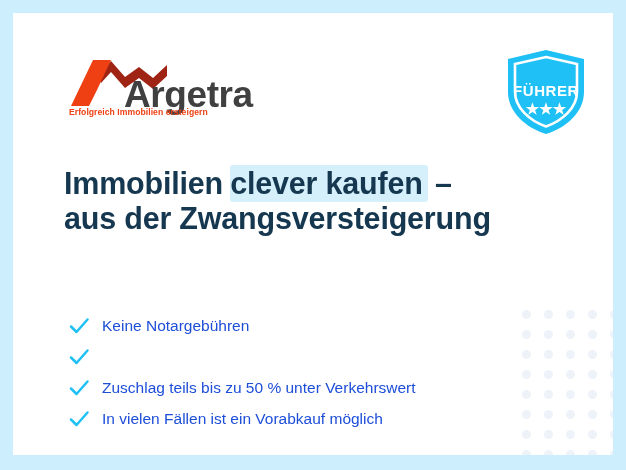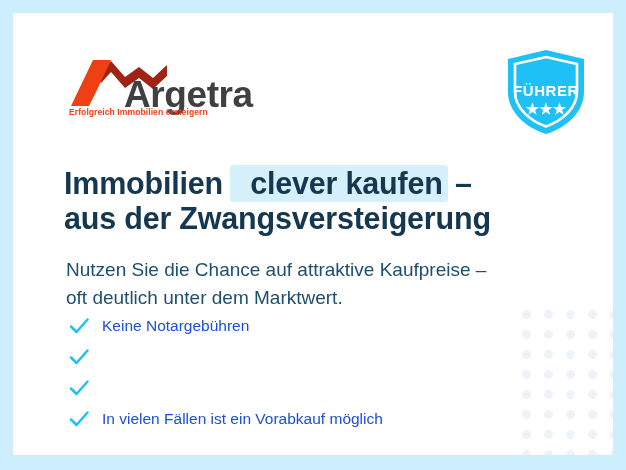--- a/index.html
+++ b/index.html
@@ -118,21 +118,21 @@
     width: 470px;
     font-size: 30.5px;
     line-height: 35px;
     font-weight: bold;
     color: #15374f;
     letter-spacing: -0.2px;
   }
   #headline .hl {
     background: #d6f0fb;
     border-radius: 3px;
-    padding: 1px 5px 2px 20px;
+    padding: 1px 5px 2px 0;
     margin: 8px -1px;
     box-decoration-break: clone;
     -webkit-box-decoration-break: clone;
   }
 
   
   #subtitle {
     position: absolute;
     left: 53px;
     top: 224px;
@@ -233,38 +233,38 @@
       <svg width="88" height="88" viewBox="0 0 88 88" aria-hidden="true">
         <path d="M44 2 L82 11 L82 44 C82 64 64 80 44 86 C24 80 6 64 6 44 L6 11 Z" fill="#1fc0f5"></path>
         <path d="M44 9 L75 16 L75 44 C75 60 60 73 44 78.5 C28 73 13 60 13 44 L13 16 Z" fill="none" stroke="#ffffff" stroke-width="2.6"></path>
       </svg>
       <div class="badge-text" id="badge-line2">FÜHRER</div>
       <div class="badge-text" id="badge-stars">★★★</div>
     </div>
 
     <h1 id="headline"><span>Immobilien </span><span class="hl">clever kaufen</span><span> –</span><br><span>aus der Zwangsversteigerung</span></h1>
 
-    <p id="subtitle"><span>Nutzen Sie die Chance auf attraktive Kaufpreise –</span><br><span>oft deutlich unter dem Marktwert.</span></p>
 
     <ul id="bullets" style="list-style:none;margin:0;padding:0;">
       <li class="bullet">
         <svg class="check" viewBox="0 0 22 22" aria-hidden="true">
           <path d="M3 11.5 L8.5 17 L19.5 4.5" fill="none" stroke="#1fc0f5" stroke-width="2.5" stroke-linecap="round" stroke-linejoin="round"></path>
         </svg>
         <span class="btext">Keine Notargebühren</span>
       </li>
       <li class="bullet">
         <svg class="check" viewBox="0 0 22 22" aria-hidden="true">
           <path d="M3 11.5 L8.5 17 L19.5 4.5" fill="none" stroke="#1fc0f5" stroke-width="2.5" stroke-linecap="round" stroke-linejoin="round"></path>
         </svg>
       </li>
       <li class="bullet">
         <svg class="check" viewBox="0 0 22 22" aria-hidden="true">
           <path d="M3 11.5 L8.5 17 L19.5 4.5" fill="none" stroke="#1fc0f5" stroke-width="2.5" stroke-linecap="round" stroke-linejoin="round"></path>
         </svg>
+        <span class="btext">Zuschlag teils bis zu 50 % unter Verkehrswert</span>
       </li>
       <li class="bullet">
         <svg class="check" viewBox="0 0 22 22" aria-hidden="true">
           <path d="M3 11.5 L8.5 17 L19.5 4.5" fill="none" stroke="#1fc0f5" stroke-width="2.5" stroke-linecap="round" stroke-linejoin="round"></path>
         </svg>
         <span class="btext">In vielen Fällen ist ein Vorabkauf möglich</span>
       </li>
     </ul>
 
   </div>

